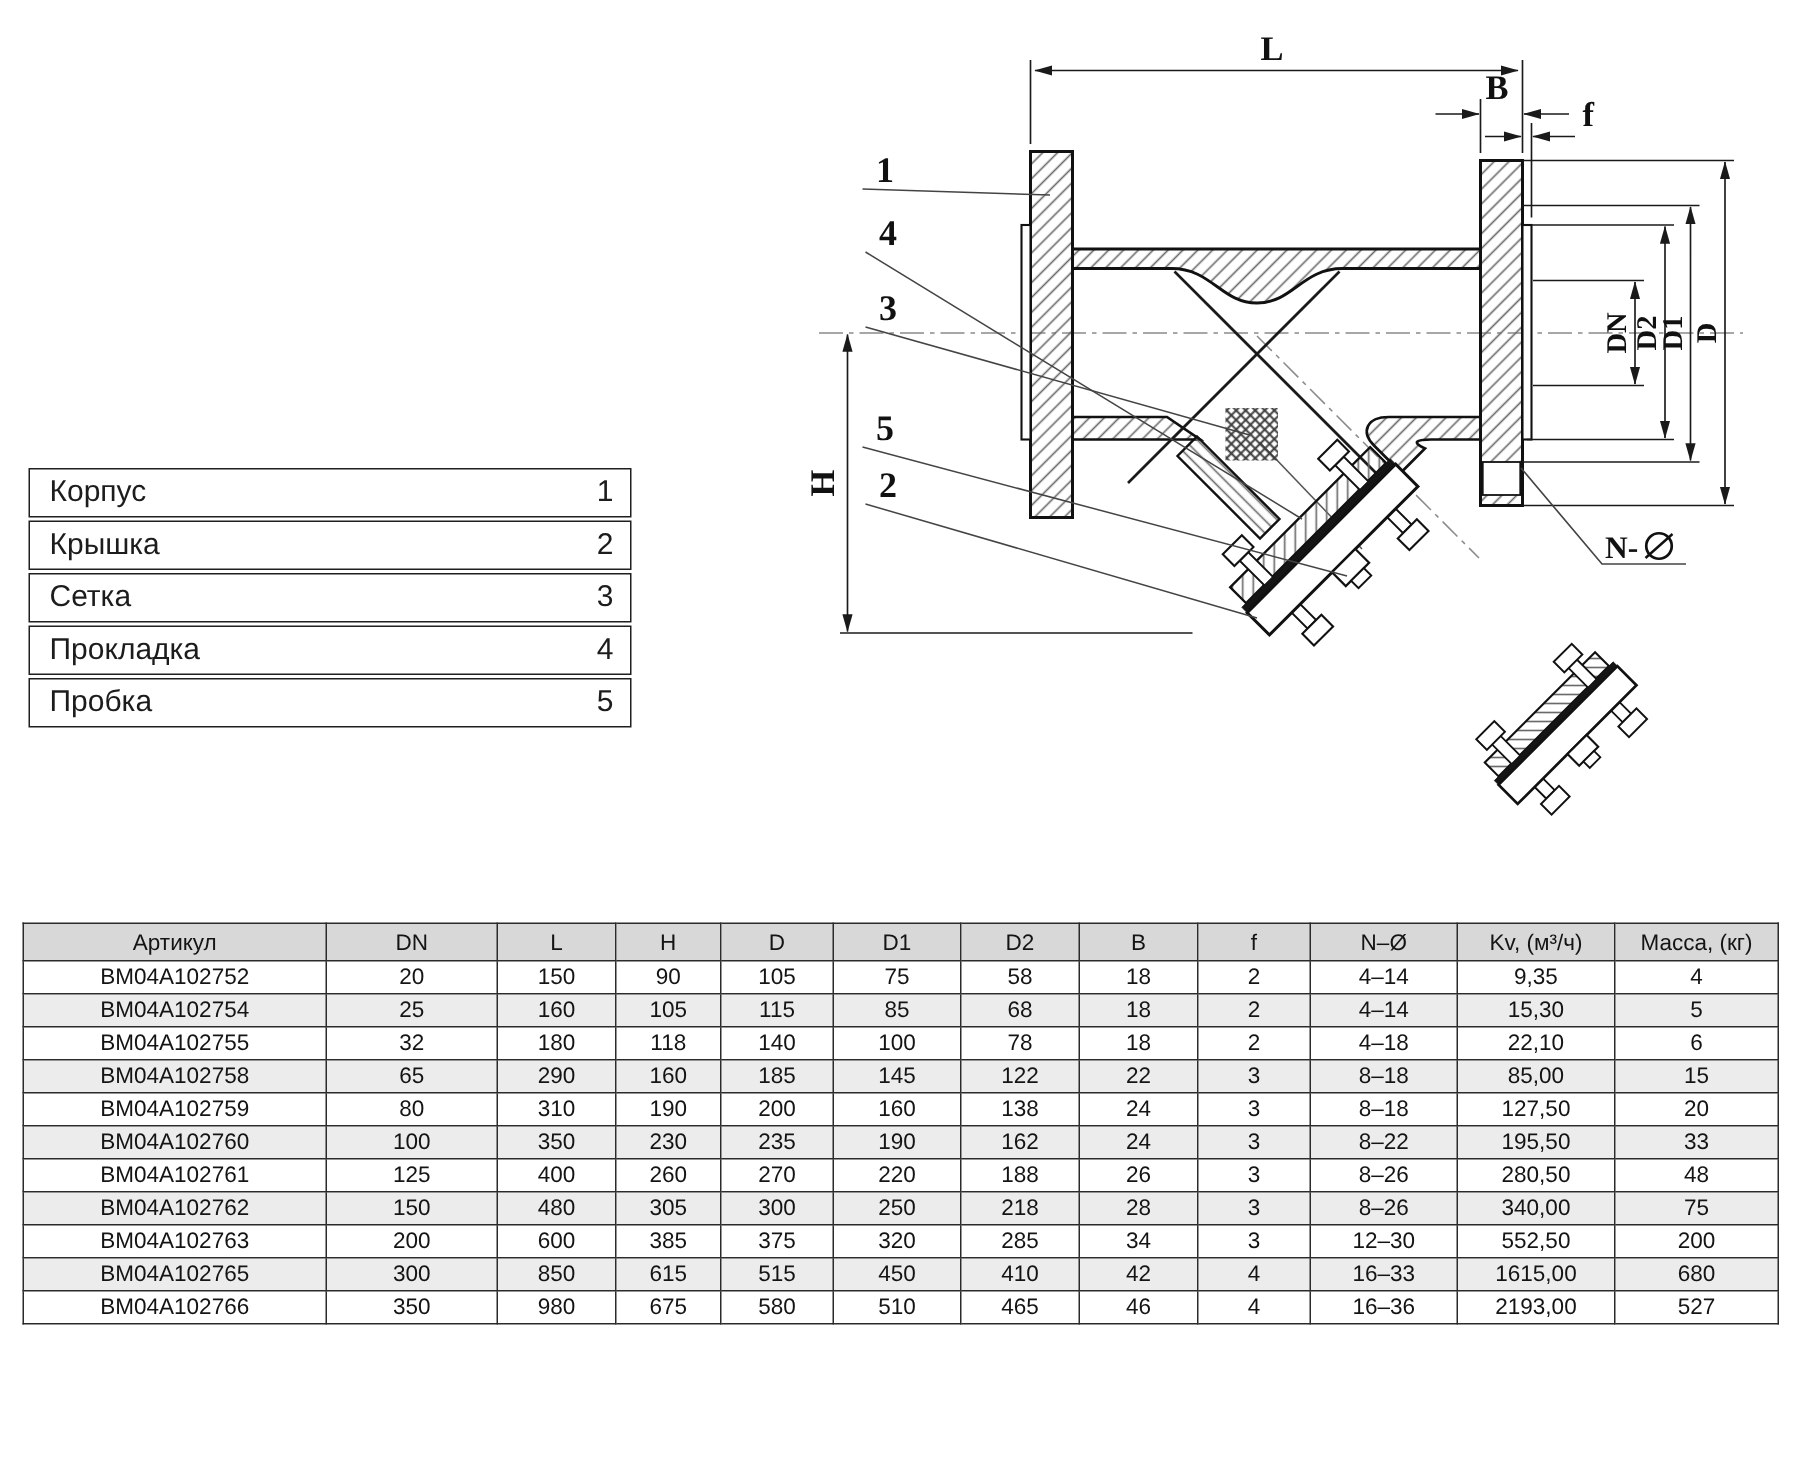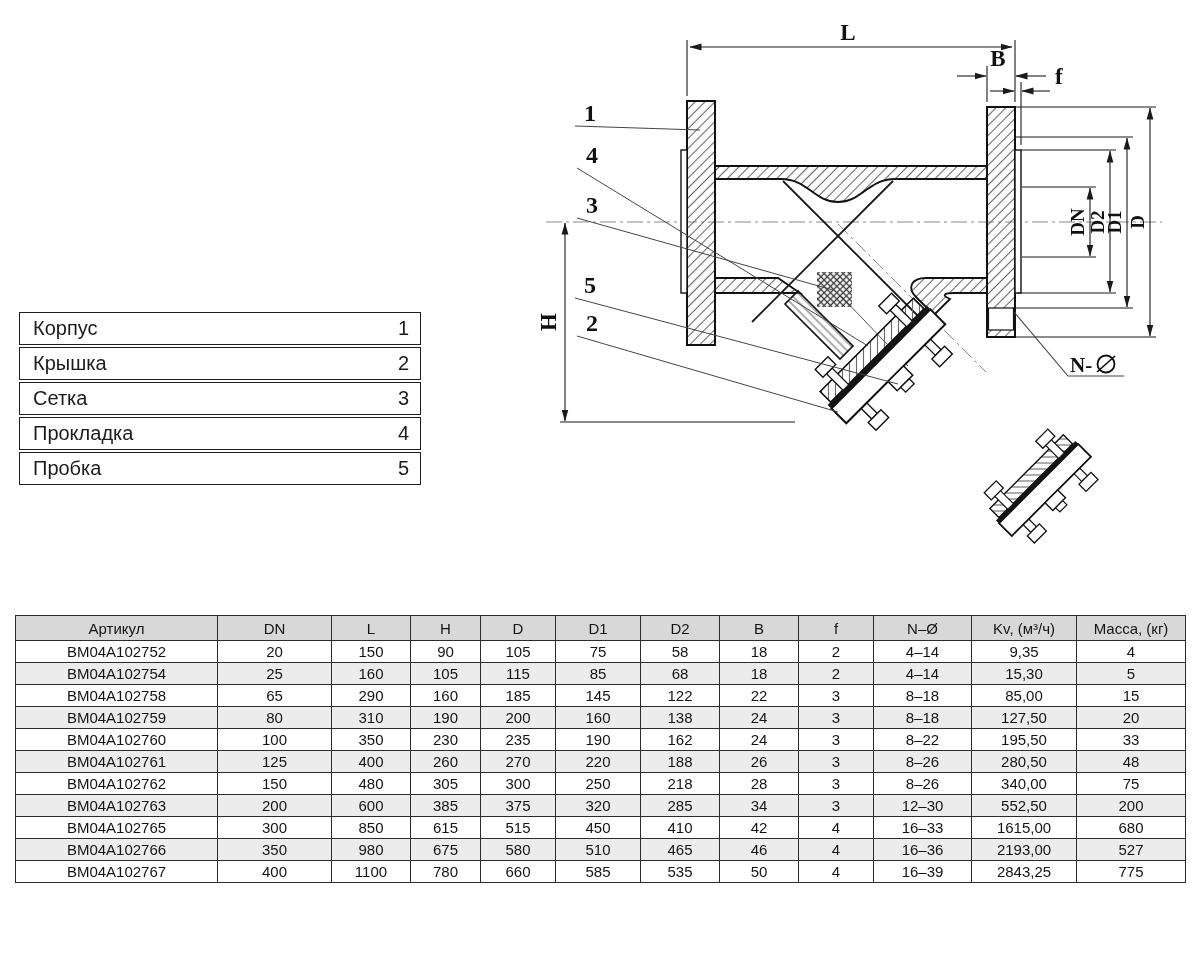--- a/index.html
+++ b/index.html
@@ -277,20 +277,34 @@
           <td>115</td>
           <td>85</td>
           <td>68</td>
           <td>18</td>
           <td>2</td>
           <td>4–14</td>
           <td>15,30</td>
           <td>5</td>
         </tr>
         <tr>
+          <td>BM04A102755</td>
+          <td>32</td>
+          <td>180</td>
+          <td>118</td>
+          <td>140</td>
+          <td>100</td>
+          <td>78</td>
+          <td>18</td>
+          <td>2</td>
+          <td>4–18</td>
+          <td>22,10</td>
+          <td>6</td>
+        </tr>
+        <tr>
           <td>BM04A102758</td>
           <td>65</td>
           <td>290</td>
           <td>160</td>
           <td>185</td>
           <td>145</td>
           <td>122</td>
           <td>22</td>
           <td>3</td>
           <td>8–18</td>
@@ -388,30 +402,16 @@
           <td>675</td>
           <td>580</td>
           <td>510</td>
           <td>465</td>
           <td>46</td>
           <td>4</td>
           <td>16–36</td>
           <td>2193,00</td>
           <td>527</td>
         </tr>
-        <tr>
-          <td>BM04A102767</td>
-          <td>400</td>
-          <td>1100</td>
-          <td>780</td>
-          <td>660</td>
-          <td>585</td>
-          <td>535</td>
-          <td>50</td>
-          <td>4</td>
-          <td>16–39</td>
-          <td>2843,25</td>
-          <td>775</td>
-        </tr>
       </tbody>
   </table>
 
 </div>
 
 </body></html>

